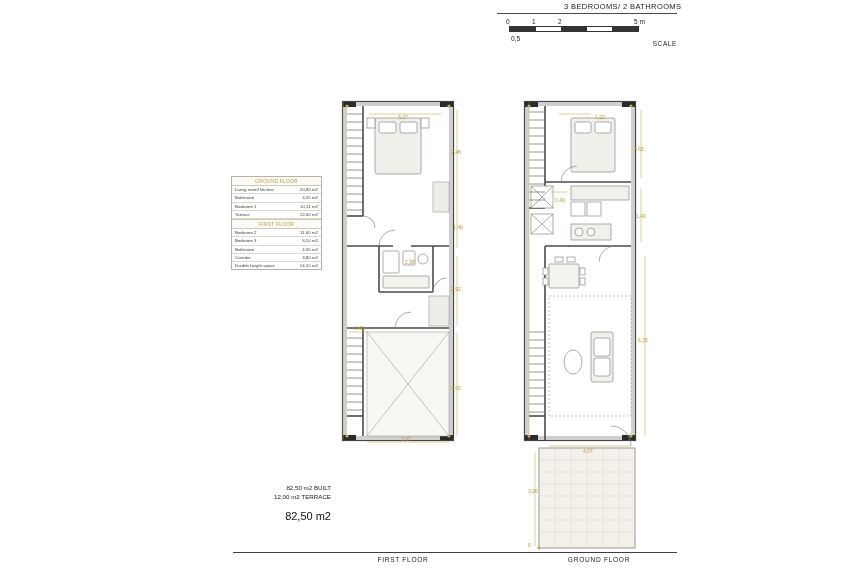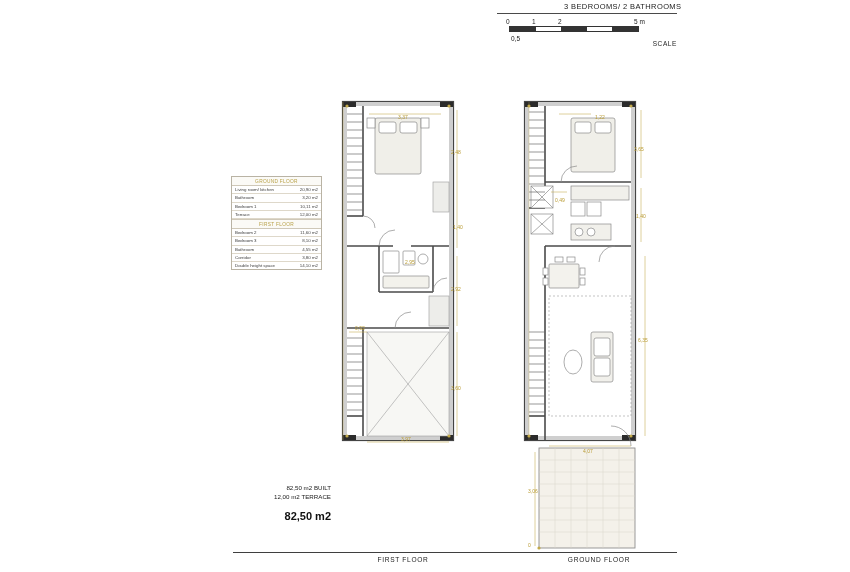--- a/index.html
+++ b/index.html
@@ -124,21 +124,21 @@
     line-height: 9px;
     color: #1a1a1a;
   }
   .total-big {
     position: absolute;
     left: 218px;
     top: 510px;
     width: 86px;
     text-align: right;
     font-size: 11px;
-    font-weight: bold;
+    font-weight: normal;
     color: #111;
   }
 
   
   .caption {
     position: absolute;
     font-size: 6.6px;
     letter-spacing: 0.7px;
     color: #1a1a1a;
     text-align: center;

